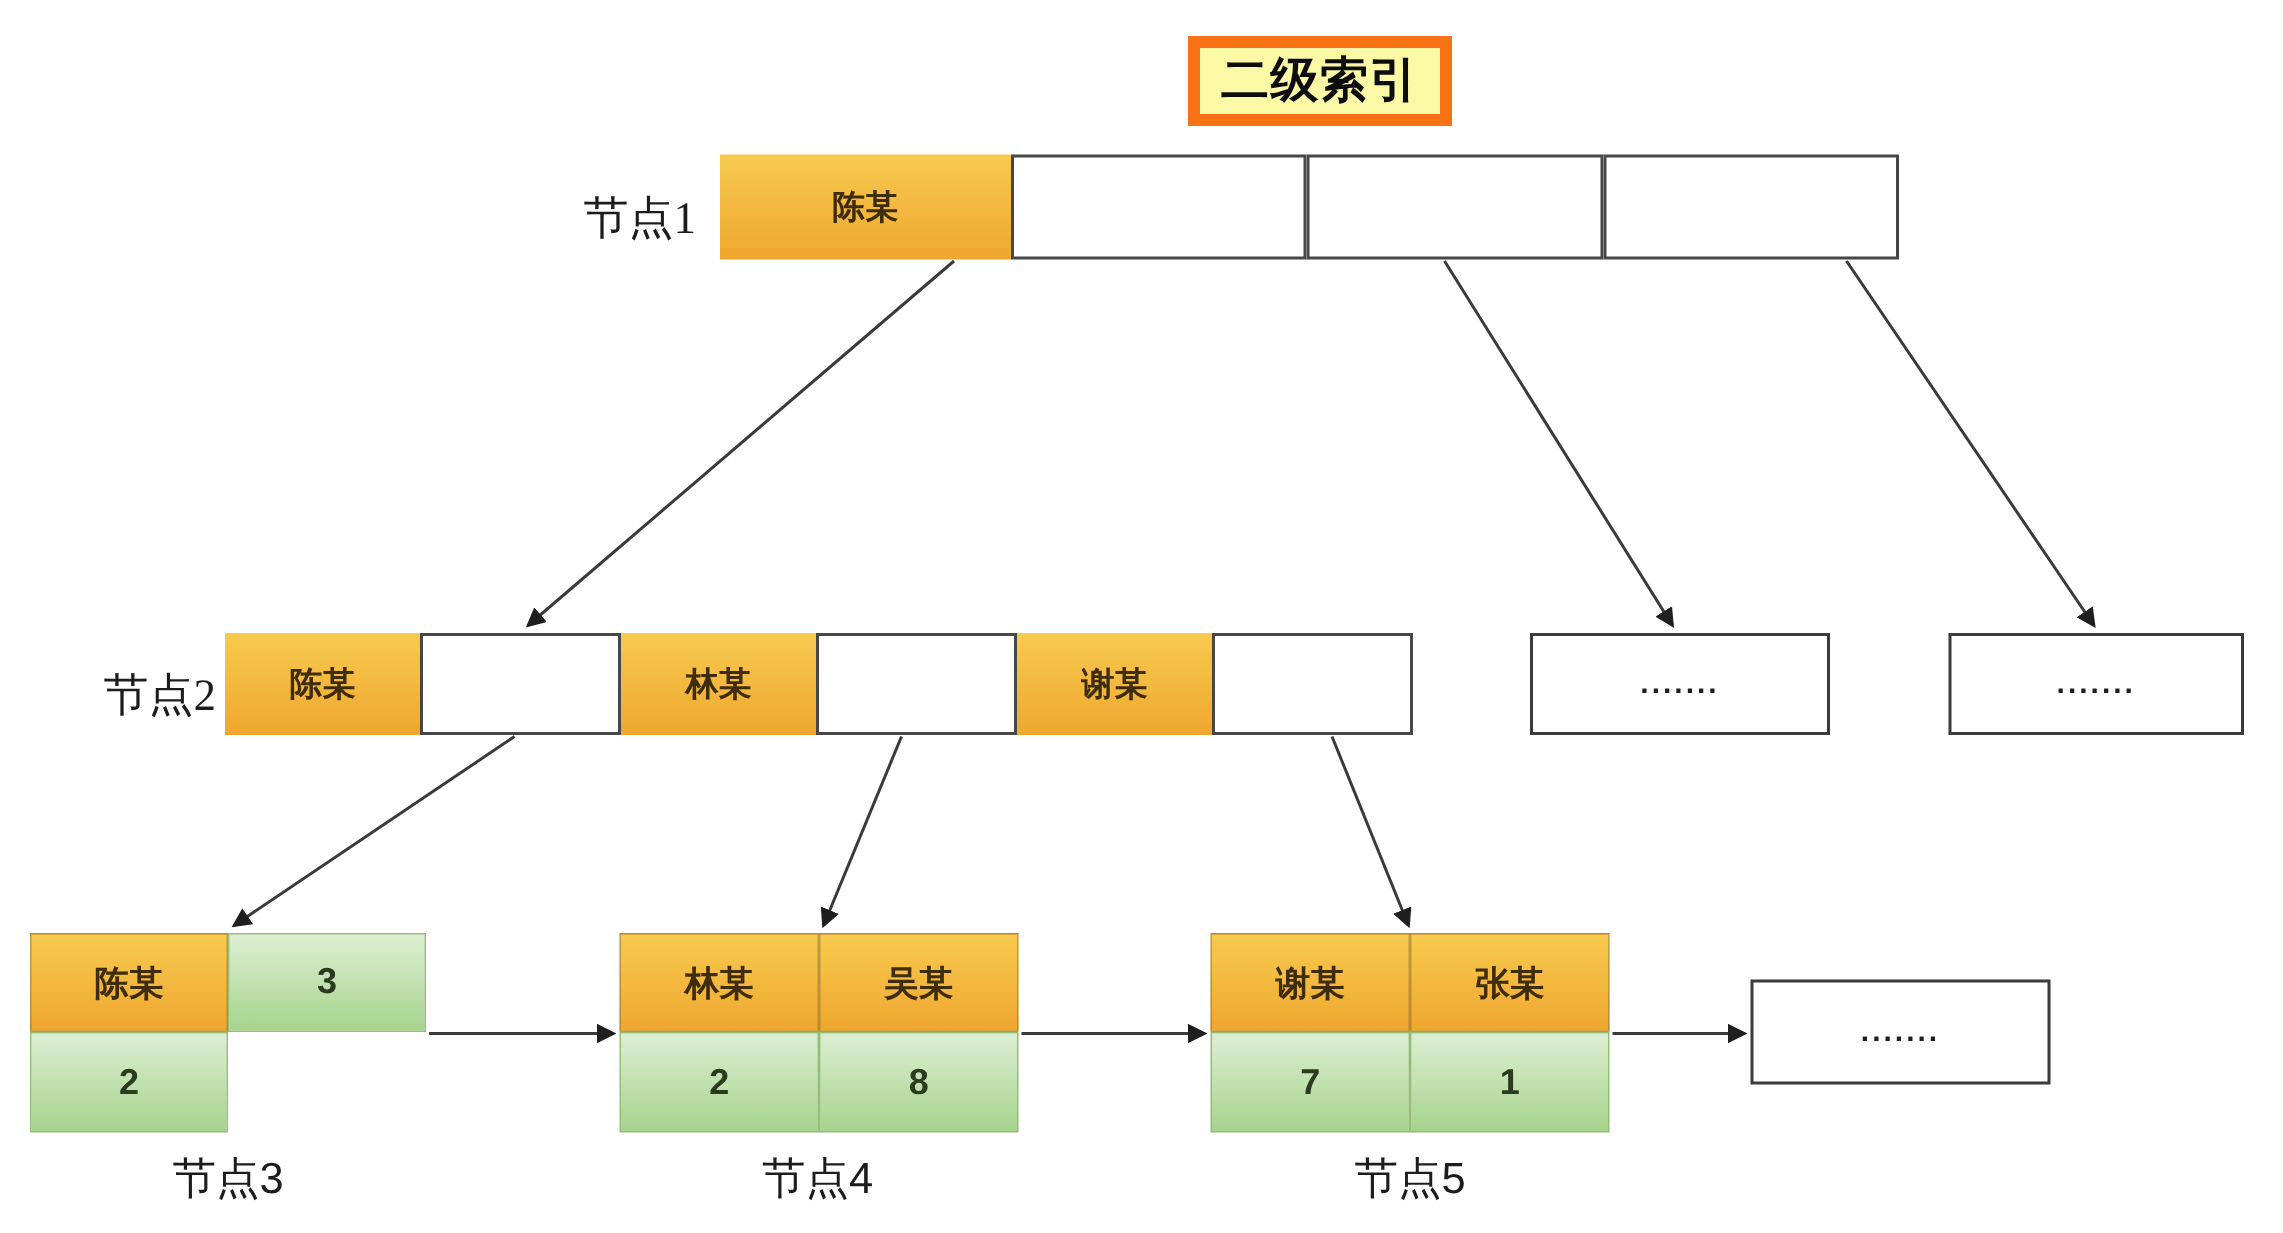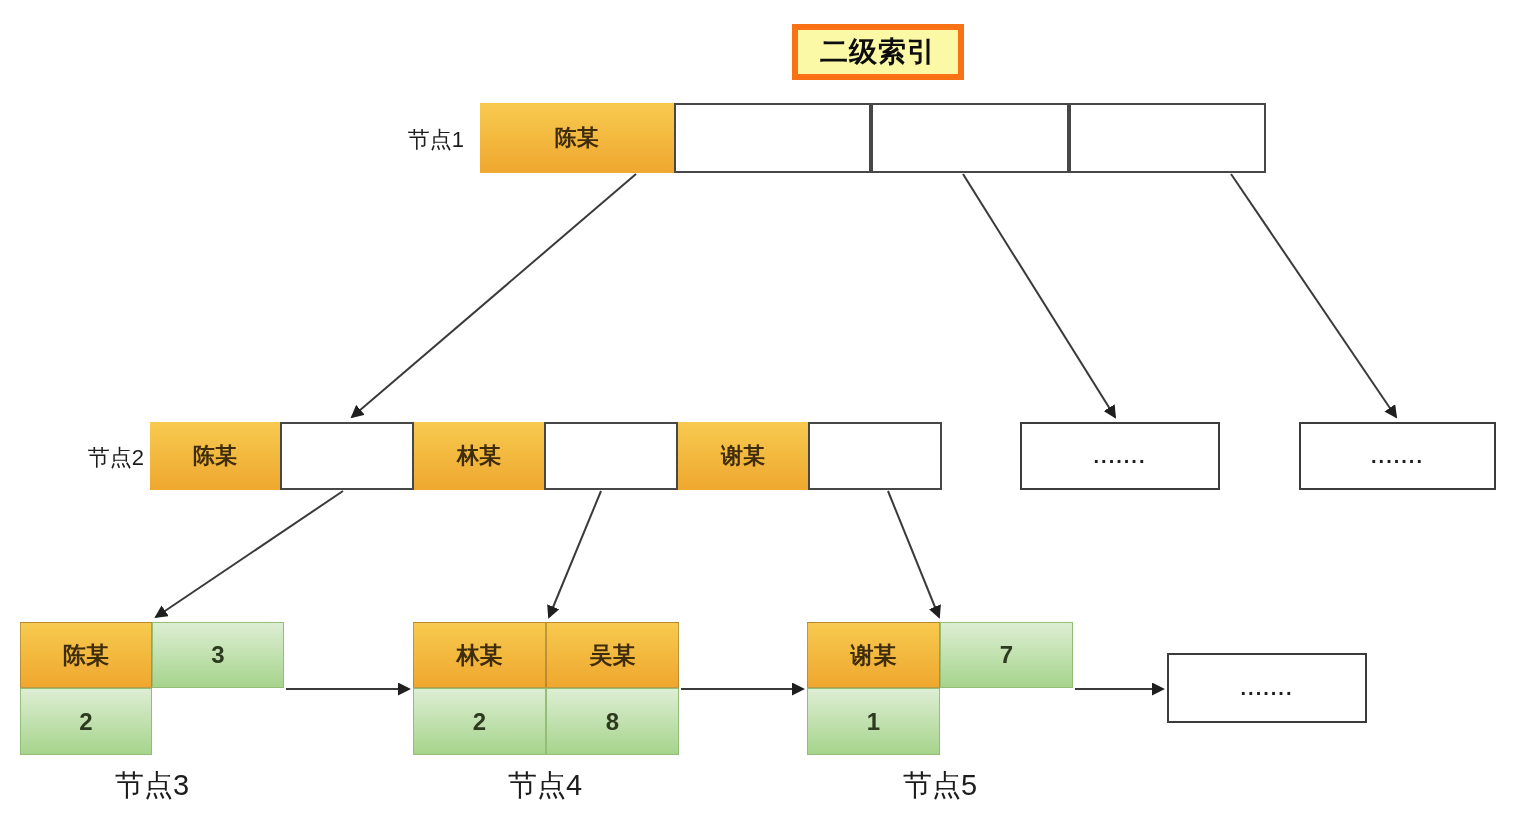--- a/index.html
+++ b/index.html
@@ -4,23 +4,23 @@
 <style>
   html,body{margin:0;padding:0;background:#ffffff;}
   .canvas{
     position:relative;width:1522px;height:822px;background:#ffffff;overflow:hidden;
     font-family:"Liberation Sans","DejaVu Sans",sans-serif;
   }
   #edge-layer{position:absolute;left:0;top:0;width:1522px;height:822px;pointer-events:none;}
 
   .title{
     position:absolute;left:792px;top:24px;width:160px;height:44px;
-    background:var(--title-bg,#fbf9a6);border:6px solid #f97316;
+    background:var(--title-bg,#fbf9a6);border:8px solid #f97316;
     display:flex;align-items:center;justify-content:center;
-    font-size:28px;font-weight:700;color:#0d0d0d;letter-spacing:1px;
+    font-size:32px;font-weight:700;color:#0d0d0d;letter-spacing:1px;
   }
 
   .inode{position:absolute;display:flex;}
   #node1{left:480px;top:103px;width:786px;height:70px;}
   #node2{left:150px;top:422px;width:792px;height:68px;}
   .inode .cell{flex:1 1 0;display:flex;align-items:center;justify-content:center;box-sizing:border-box;}
 
   .key{
     background:linear-gradient(180deg,var(--key-top,#f7ca4f),var(--key-bottom,#efa72f));
     color:#3f2c0a;font-size:22px;font-weight:600;
@@ -44,21 +44,21 @@
   #node4{left:413px;top:622px;width:266px;height:133px;}
   #node5{left:807px;top:622px;width:266px;height:133px;}
   .leaf .cell{display:flex;align-items:center;justify-content:center;box-sizing:border-box;}
   .leaf .key{border:1px solid rgba(122,100,48,0.45);font-size:23px;}
   .leaf .val{
     background:linear-gradient(180deg,var(--value-top,#ddeed3),var(--value-bottom,#a6d48c));
     border:1px solid #94bd78;color:#2c3a20;font-size:24px;font-weight:600;
   }
 
   .row-label{
-    position:absolute;font-size:22px;font-weight:500;color:#1c1c1c;text-align:right;
+    position:absolute;font-size:30px;font-weight:500;color:#1c1c1c;text-align:right;font-family:Liberation Serif, serif;
   }
   #label-node1{left:382px;top:125px;width:82px;}
   #label-node2{left:62px;top:443px;width:82px;}
   .leaf-label{
     position:absolute;font-size:29px;font-weight:500;color:#1c1c1c;text-align:center;width:140px;
   }
   #label-node3{left:82px;top:766px;}
   #label-node4{left:475px;top:766px;}
   #label-node5{left:870px;top:766px;}
 </style>
@@ -117,20 +117,21 @@
   <div class="leaf" id="node4">
     <div class="cell key">林某</div>
     <div class="cell key">吴某</div>
     <div class="cell val">2</div>
     <div class="cell val">8</div>
   </div>
   <div class="leaf-label" id="label-node4">节点4</div>
 
   <div class="leaf" id="node5">
     <div class="cell key">谢某</div>
+    <div class="cell key">张某</div>
     <div class="cell val">7</div>
     <div class="cell val">1</div>
   </div>
   <div class="leaf-label" id="label-node5">节点5</div>
 
   <div class="dotsbox" id="dots3">.......</div>
 
 </div>
 
 </body></html>

